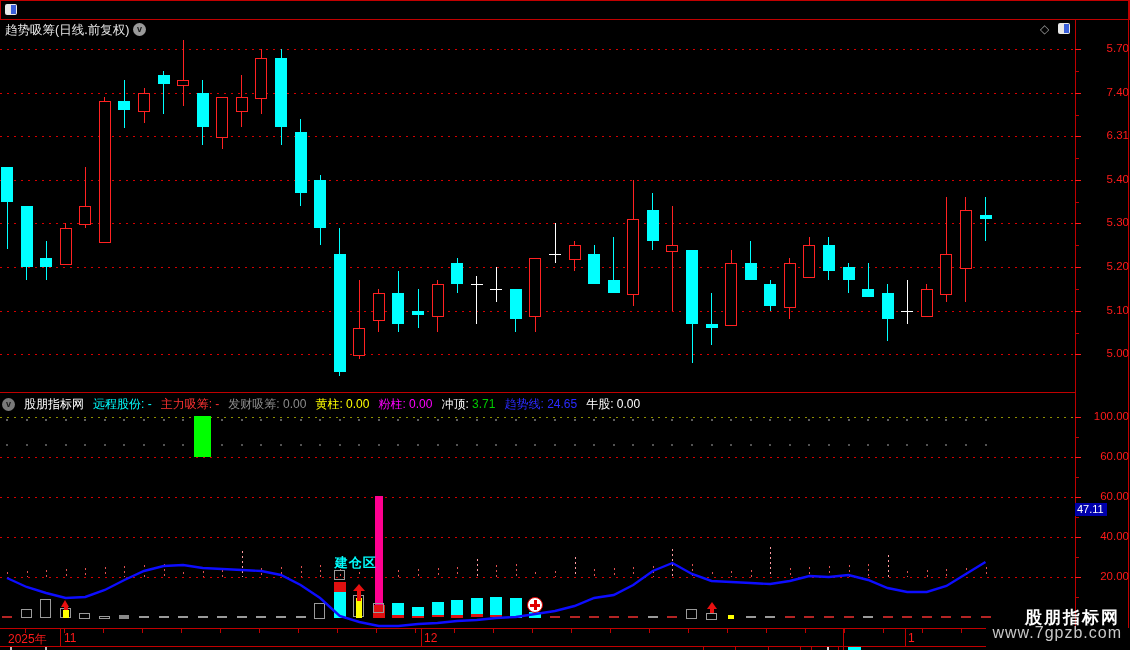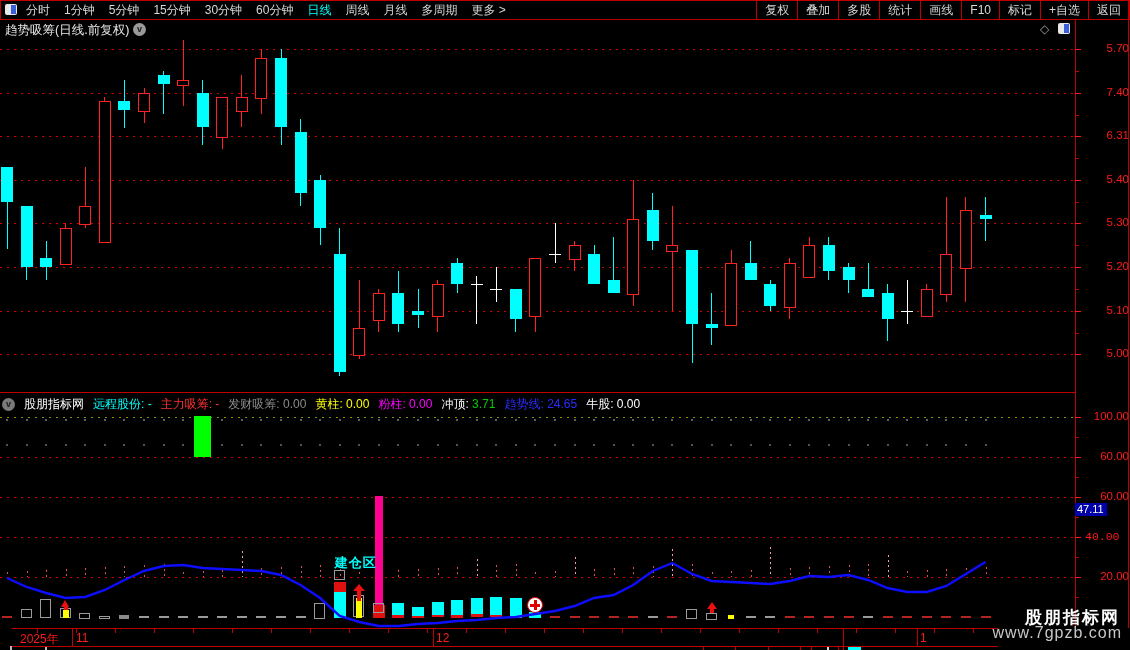--- a/index.html
+++ b/index.html
@@ -15,61 +15,37 @@
   #title{position:absolute;left:5px;top:3px;color:#e8e8e8;font-size:12.5px;}
   .circ-chev{position:absolute;width:13px;height:13px;border-radius:50%;background:#9a9a9a;color:#1a1a1a;
     font-size:9px;line-height:13px;text-align:center;font-weight:bold;}
   .dotline{height:1px;background-image:repeating-linear-gradient(90deg,currentColor 0 2px,transparent 2px 7px);}
   .vdot{width:1px;background-image:repeating-linear-gradient(180deg,currentColor 0 2px,transparent 2px 5px);}
   .axis-label{position:absolute;color:#ff1a1a;font-size:11.5px;}
   #legend{position:absolute;left:2px;top:397px;height:15px;display:flex;align-items:center;font-size:12px;white-space:nowrap;}
   .leg-item{margin-left:9px;}
   #wm1{position:absolute;right:10px;top:606px;color:#fff;font-size:17px;font-weight:bold;letter-spacing:2px;}
   #wm2{position:absolute;right:8px;top:624px;color:#c8c8c8;font-size:16px;letter-spacing:1px;}
-  #dateaxis{position:absolute;left:12px;top:628px;width:986px;height:17px;border-top:1px solid #c00000;border-bottom:1px solid #c00000;}
+  #dateaxis{position:absolute;left:0;top:628px;width:986px;height:17px;border-top:1px solid #c00000;border-bottom:1px solid #c00000;}
   .date-label{position:absolute;top:2px;color:#ff1a1a;font-size:12px;}
   .date-sep{position:absolute;top:0;width:1px;height:17px;background:#c00000;}
   .badge{position:absolute;background:#0000aa;color:#fff;font-size:11px;padding:0 3px 1px 2px;}
   .cross-circle{position:absolute;width:14px;height:14px;border-radius:50%;background:#fff;border:1px solid #e00000;}
   .cross-circle:before{content:"";position:absolute;left:2px;top:6px;width:10px;height:3px;background:#e00000;}
   .cross-circle:after{content:"";position:absolute;left:6px;top:2px;width:3px;height:10px;background:#e00000;}
 </style>
 </head>
 <body>
 
 <div id="screen">
 
   <div id="topbar">
     <div class="abs" style="left:4px;top:3px;width:12px;height:11px;background:#e8e8e8;border-radius:2px;">
       <div style="position:absolute;right:1px;top:1px;width:5px;height:9px;background:#3a5fd9;"></div>
     </div>
-    <div id="menuL" style="margin-left:18px;display:flex;">
-        <span class="menu-item">分时</span>
-        <span class="menu-item">1分钟</span>
-        <span class="menu-item">5分钟</span>
-        <span class="menu-item">15分钟</span>
-        <span class="menu-item">30分钟</span>
-        <span class="menu-item">60分钟</span>
-        <span class="menu-item active">日线</span>
-        <span class="menu-item">周线</span>
-        <span class="menu-item">月线</span>
-        <span class="menu-item">多周期</span>
-        <span class="menu-item">更多 &gt;</span>
-      </div>
-    <div id="menuR">
-        <span class="rmenu">复权</span>
-        <span class="rmenu">叠加</span>
-        <span class="rmenu">多股</span>
-        <span class="rmenu">统计</span>
-        <span class="rmenu">画线</span>
-        <span class="rmenu">F10</span>
-        <span class="rmenu">标记</span>
-        <span class="rmenu">+自选</span>
-        <span class="rmenu">返回</span>
-      </div>
   </div>
 
   <div id="titlebar">
     <span id="title">趋势吸筹(日线.前复权)</span>
     <span class="circ-chev" style="left:133px;top:4px;">v</span>
     <span class="abs" style="left:1040px;top:3px;color:#9a9a9a;font-size:12px;">◇</span>
     <span class="abs" style="left:1058px;top:4px;width:12px;height:11px;background:#e8e8e8;border-radius:2px;">
       <span style="position:absolute;right:1px;top:1px;width:5px;height:9px;background:#3a5fd9;"></span>
     </span>
   </div>
@@ -319,21 +295,21 @@
       <div style="position: absolute; left: 1075px; top: 437px; width: 4px; height: 1px; background: rgb(192, 0, 0);"></div>
       <div class="dotline" style="position: absolute; left: 0px; top: 457px; width: 1075px; color: rgb(212, 0, 0);"></div>
       <div class="axis-label" style="position: absolute; left: 1085px; top: 450px; width: 44px; text-align: right;">60.00</div>
       <div style="position: absolute; left: 1075px; top: 457px; width: 6px; height: 1px; background: rgb(255, 26, 26);"></div>
       <div style="position: absolute; left: 1075px; top: 477px; width: 4px; height: 1px; background: rgb(192, 0, 0);"></div>
       <div class="dotline" style="position: absolute; left: 0px; top: 497px; width: 1075px; color: rgb(212, 0, 0);"></div>
       <div class="axis-label" style="position: absolute; left: 1085px; top: 490px; width: 44px; text-align: right;">60.00</div>
       <div style="position: absolute; left: 1075px; top: 497px; width: 6px; height: 1px; background: rgb(255, 26, 26);"></div>
       <div style="position: absolute; left: 1075px; top: 517px; width: 4px; height: 1px; background: rgb(192, 0, 0);"></div>
       <div class="dotline" style="position: absolute; left: 0px; top: 537px; width: 1075px; color: rgb(212, 0, 0);"></div>
-      <div class="axis-label" style="position: absolute; left: 1085px; top: 530px; width: 44px; text-align: left; font-family: Liberation Mono, monospace;">40.00</div>
+      <div class="axis-label" style="position: absolute; left: 1085px; top: 530px; width: 44px; text-align: right;">40.00</div>
       <div style="position: absolute; left: 1075px; top: 537px; width: 6px; height: 1px; background: rgb(255, 26, 26);"></div>
       <div style="position: absolute; left: 1075px; top: 557px; width: 4px; height: 1px; background: rgb(192, 0, 0);"></div>
       <div class="dotline" style="position: absolute; left: 0px; top: 577px; width: 1075px; color: rgb(212, 0, 0);"></div>
       <div class="axis-label" style="position: absolute; left: 1085px; top: 570px; width: 44px; text-align: right;">20.00</div>
       <div style="position: absolute; left: 1075px; top: 577px; width: 6px; height: 1px; background: rgb(255, 26, 26);"></div>
       <div style="position: absolute; left: 1075px; top: 597px; width: 4px; height: 1px; background: rgb(192, 0, 0);"></div>
       <div style="position: absolute; left: 6px; top: 419px; width: 2px; height: 2px; background: rgb(95, 95, 95);"></div>
       <div style="position: absolute; left: 6px; top: 444px; width: 2px; height: 2px; background: rgb(82, 82, 82);"></div>
       <div class="vdot" style="position: absolute; left: 7px; top: 572px; height: 5px; color: rgb(224, 80, 80);"></div>
       <div style="position: absolute; left: 2px; top: 616px; width: 10px; height: 2px; background: rgb(180, 36, 36);"></div>

